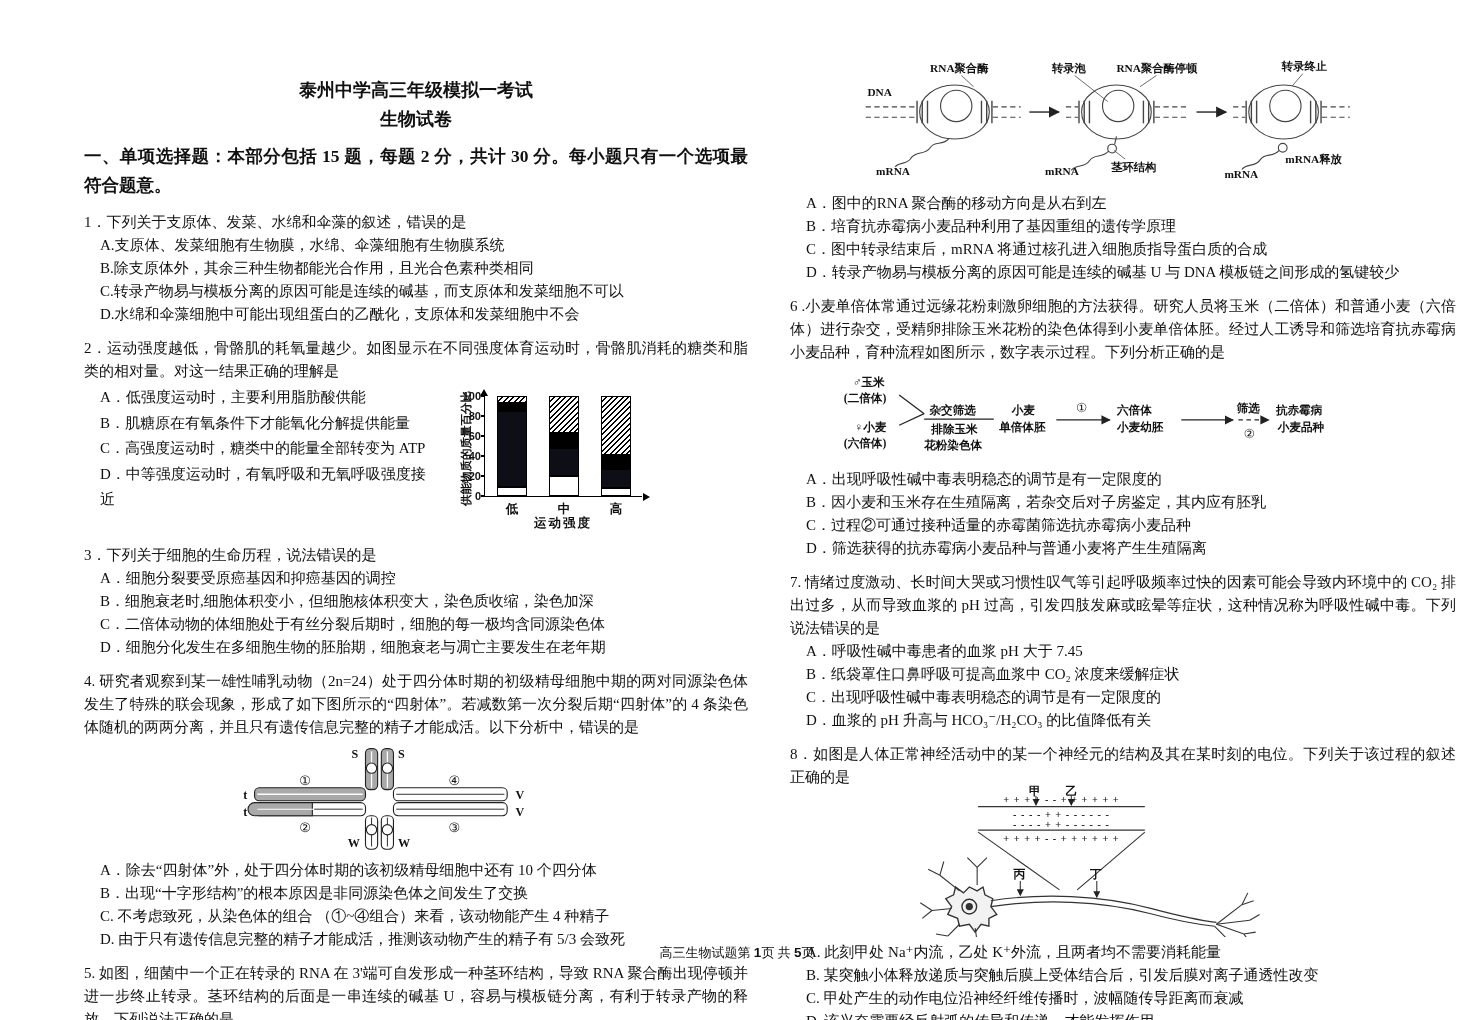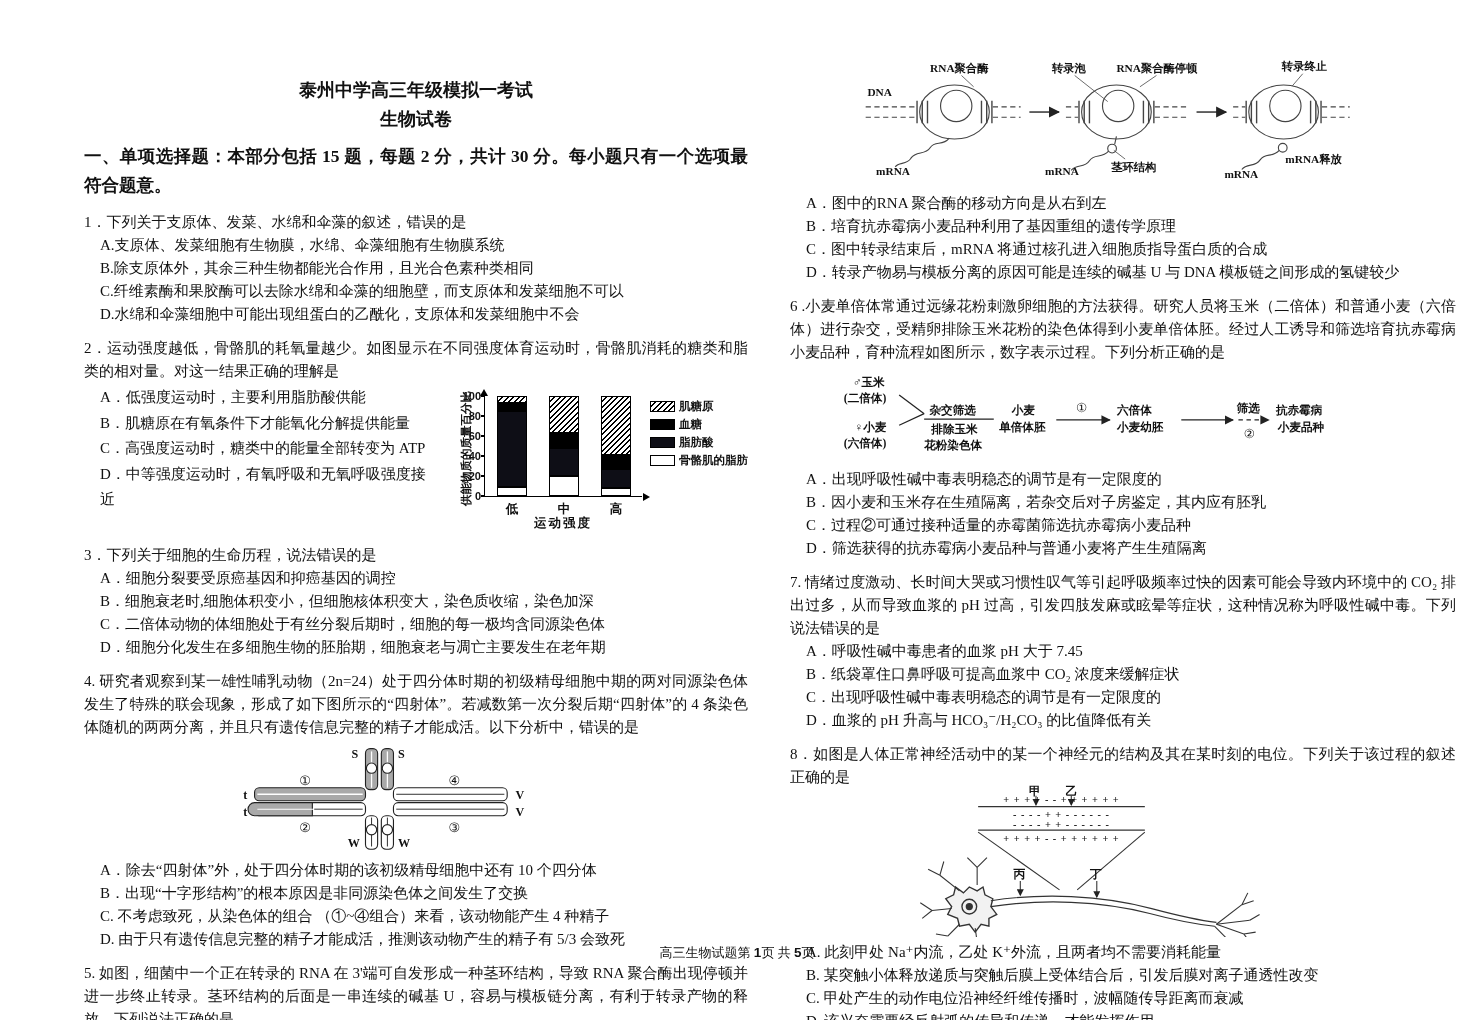--- a/index.html
+++ b/index.html
@@ -77,21 +77,21 @@
 
   <div class="col col-left">
     <div class="doc-title">泰州中学高三年级模拟一考试</div>
     <div class="doc-subtitle">生物试卷</div>
     <div class="section-heading">一、单项选择题：本部分包括 15 题，每题 2 分，共计 30 分。每小题只有一个选项最符合题意。</div>
 
     <div class="q-block">
       <div class="stem">1．下列关于支原体、发菜、水绵和伞藻的叙述，错误的是</div>
       <div class="option">A.支原体、发菜细胞有生物膜，水绵、伞藻细胞有生物膜系统</div>
       <div class="option">B.除支原体外，其余三种生物都能光合作用，且光合色素种类相同</div>
-      <div class="option">C.纤维素酶和果胶酶可以去除水绵和伞藻的细胞壁，而支原体和发菜细胞不可以</div>
+      <div class="option">C.转录产物易与模板分离的原因可能是连续的碱基，而支原体和发菜细胞不可以</div>
       <div class="option">D.水绵和伞藻细胞中可能出现组蛋白的乙酰化，支原体和发菜细胞中不会</div>
     </div>
 
     <div class="q-block">
       <div class="stem">2．运动强度越低，骨骼肌的耗氧量越少。如图显示在不同强度体育运动时，骨骼肌消耗的糖类和脂类的相对量。对这一结果正确的理解是</div>
       <div class="q2-row">
         <div class="q2-opts">
           <div class="option">A．低强度运动时，主要利用脂肪酸供能</div>
           <div class="option">B．肌糖原在有氧条件下才能氧化分解提供能量</div>
           <div class="option">C．高强度运动时，糖类中的能量全部转变为 ATP</div>
@@ -124,38 +124,20 @@
               <div class="seg seg-black" style="left: 64px; bottom: 48px; height: 15px;"></div>
               <div class="seg seg-hatch" style="left: 64px; bottom: 63px; height: 37px;"></div>
               <span class="xcat-label" style="left: 64px;">中</span>
               <div class="seg seg-white" style="left: 116px; bottom: 0px; height: 8px;"></div>
               <div class="seg seg-dark" style="left: 116px; bottom: 8px; height: 19px;"></div>
               <div class="seg seg-black" style="left: 116px; bottom: 27px; height: 14px;"></div>
               <div class="seg seg-hatch" style="left: 116px; bottom: 41px; height: 59px;"></div>
               <span class="xcat-label" style="left: 116px;">高</span>
             </div>
           <div class="chart-xlabel">运动强度</div>
-          <div class="chart-legend" id="chart-legend">
-              <div class="legend-row">
-                <span class="legend-swatch seg-hatch"></span>
-                <span class="legend-label">肌糖原</span>
-              </div>
-              <div class="legend-row">
-                <span class="legend-swatch seg-black"></span>
-                <span class="legend-label">血糖</span>
-              </div>
-              <div class="legend-row">
-                <span class="legend-swatch seg-dark"></span>
-                <span class="legend-label">脂肪酸</span>
-              </div>
-              <div class="legend-row">
-                <span class="legend-swatch seg-white"></span>
-                <span class="legend-label">骨骼肌的脂肪</span>
-              </div>
-            </div>
         </div>
       </div>
     </div>
 
     <div class="q-block">
       <div class="stem">3．下列关于细胞的生命历程，说法错误的是</div>
       <div class="option">A．细胞分裂要受原癌基因和抑癌基因的调控</div>
       <div class="option">B．细胞衰老时,细胞体积变小，但细胞核体积变大，染色质收缩，染色加深</div>
       <div class="option">C．二倍体动物的体细胞处于有丝分裂后期时，细胞的每一极均含同源染色体</div>
       <div class="option">D．细胞分化发生在多细胞生物的胚胎期，细胞衰老与凋亡主要发生在老年期</div>

